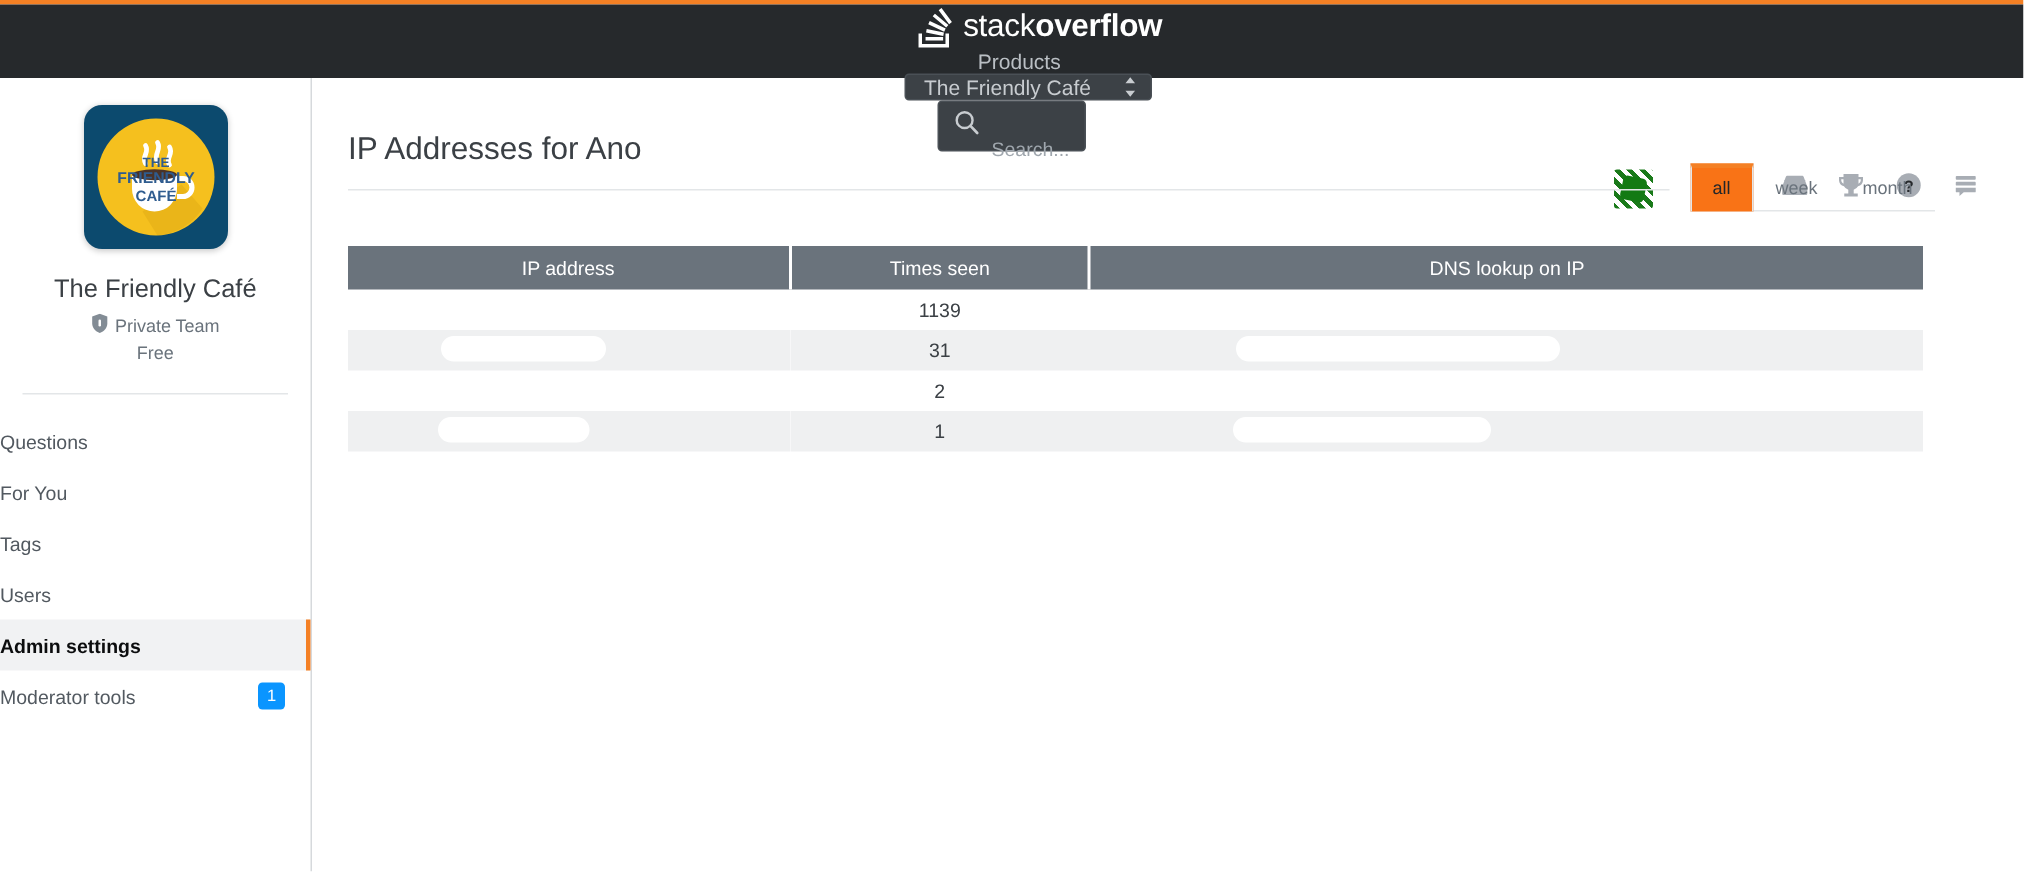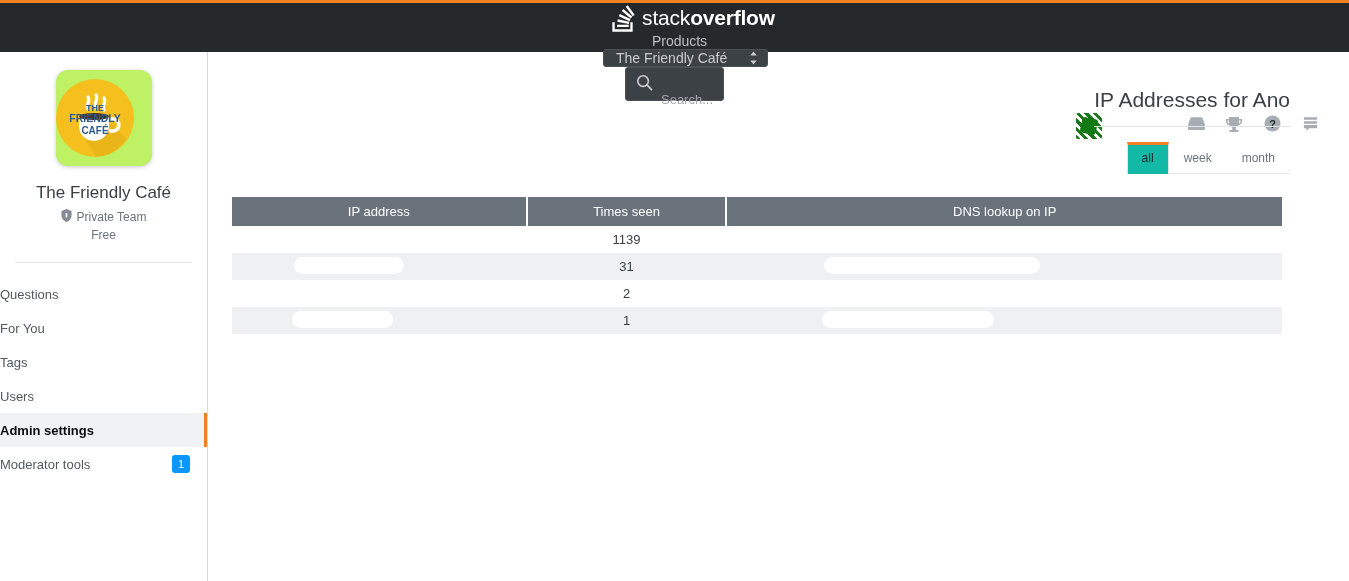--- a/index.html
+++ b/index.html
@@ -168,24 +168,25 @@
     background: #ffffff;
   }
   .team-card {
     padding: 18px 0 0 0;
     text-align: center;
   }
   .team-logo {
     width: 96px; height: 96px;
     margin: 0 auto;
     border-radius: 12px;
-    background: #bef264;
+    background: #0c4a6e;
     box-shadow: 0 1px 4px rgba(0,0,0,0.22);
     display: flex;
     align-items: center;
+    justify-content: center;
   }
   .team-logo-circle {
     width: 78px; height: 78px;
     border-radius: 50%;
     background: #f5c01e;
     position: relative;
     overflow: hidden;
   }
   .team-name {
     margin-top: 17px;
@@ -265,21 +266,20 @@
   
   .main {
     flex: 1;
     padding: 22px 59px 0 24px;
     position: relative;
   }
   .main-head {
     display: flex;
     align-items: flex-end;
     position: relative;
-    flex-direction: column;
   }
   .page-title {
     font-size: 21px;
     color: #3b4045;
     font-weight: 400;
     padding-bottom: 14px;
     flex: 1;
     border-bottom: 1px solid #e3e6e8;
   }
   .tabs {
@@ -294,21 +294,21 @@
     padding: 8px 14px 9px 14px;
     cursor: pointer;
     border: 1px solid transparent;
     border-bottom: none;
     position: relative;
     top: 1px;
     background: transparent;
   }
   .tab.active {
     color: #232629;
-    background: #14b8a6;
+    background: #f97316;
     border-color: #e3e6e8;
     border-top: 3px solid #f48024;
     padding-top: 6px;
   }
 
   
   .ip-table {
     margin-top: 23px;
     width: 1050px;
     border-collapse: collapse;

